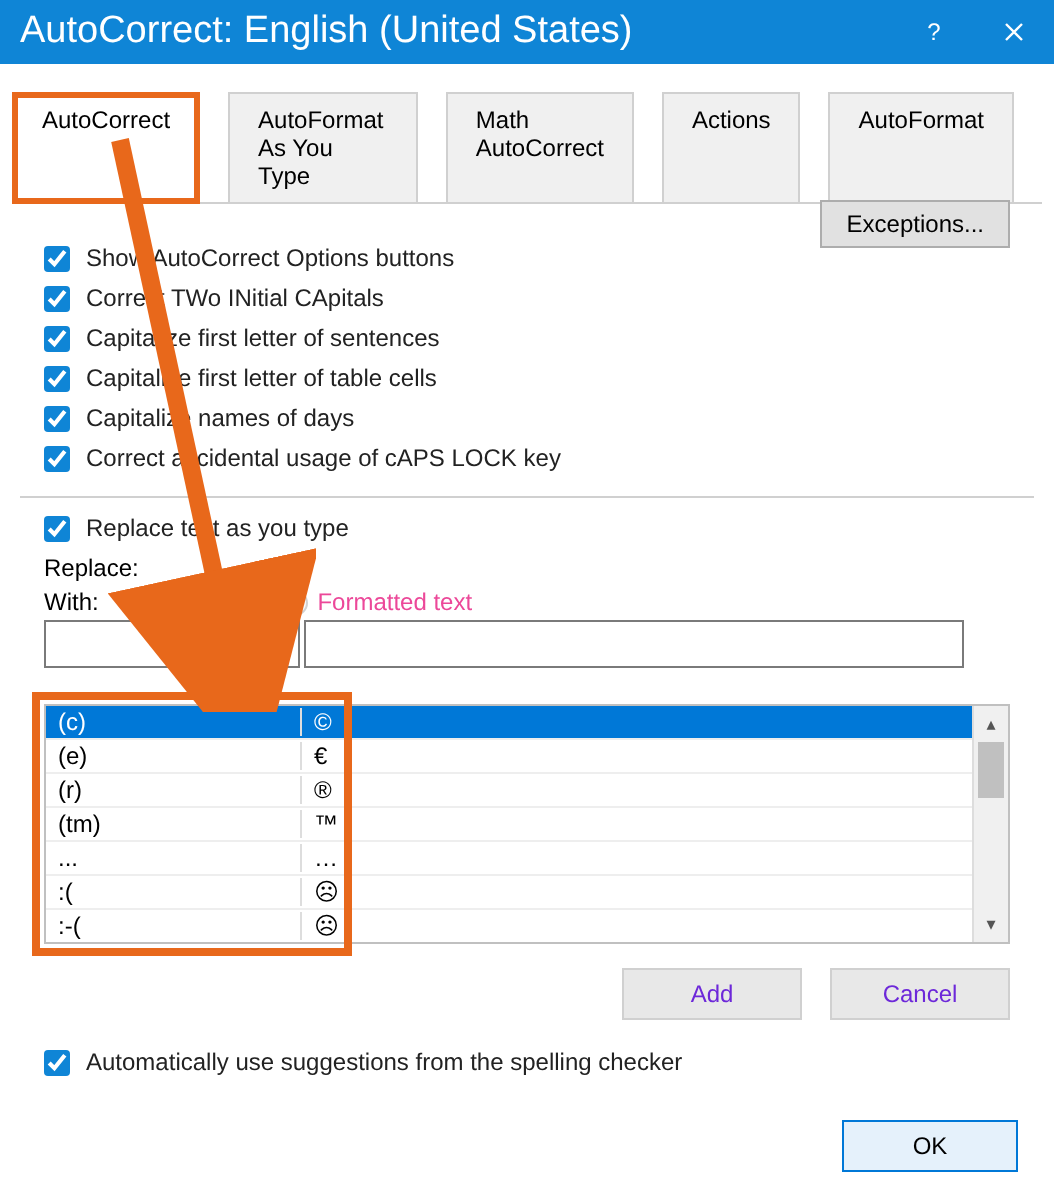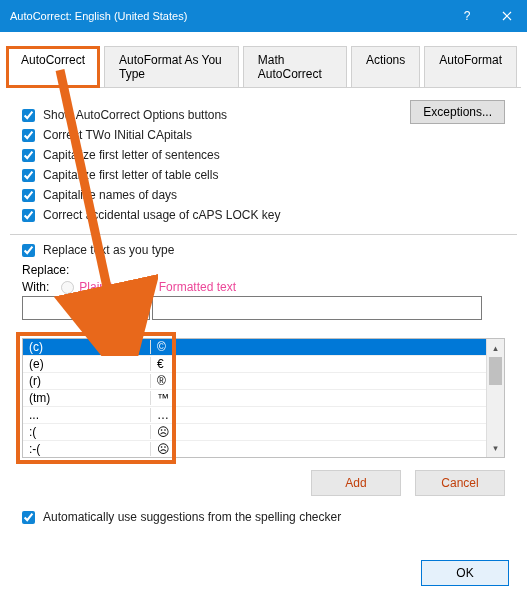--- a/index.html
+++ b/index.html
@@ -1,24 +1,24 @@
 <!DOCTYPE html>
 <html><head>
 <meta charset="utf-8">
 <style>
 * { box-sizing: border-box; margin: 0; padding: 0; font-family: "Segoe UI", Tahoma, sans-serif; font-size: 12px; }
 body { background: #fff; width: 527px; height: 600px; overflow: hidden; position: relative; }
 
 .titlebar { background: #0f85d6; color: #fff; height: 32px; display: flex; align-items: center; justify-content: space-between; padding-left: 10px; }
-.titlebar .title { font-size: 11px; }
+.titlebar .title { font-size: 19px; }
 .titlebar .controls { display: flex; }
 .titlebar .controls .btn { width: 40px; height: 32px; display: flex; align-items: center; justify-content: center; color: #fff; }
 
 .tabs { display: flex; border-bottom: 1px solid #d0d0d0; margin: 14px 6px 0 6px; }
-.tab { padding: 6px 14px; border: 1px solid #d0d0d0; border-bottom: none; background: #f0f0f0; margin-right: 4px; cursor: pointer; position: relative; }
+.tab { padding: 6px 14px; border: 1px solid #d0d0d0; border-bottom: none; background: #f0f0f0; margin-right: 14px; cursor: pointer; position: relative; }
 .tab.active { background: #fff; border-bottom: 1px solid #fff; margin-bottom: -1px; }
 .tab.highlight { border: 3px solid #e8681b; padding: 4px 12px; }
 
 .body { padding: 14px 22px 0 22px; }
 
 .checkrow { display: flex; align-items: center; margin: 6px 0; }
 .checkrow input { margin-right: 8px; accent-color: #0f85d6; }
 .checkrow label { color: #222; }
 
 .exceptions-btn { position: absolute; right: 22px; top: 100px; padding: 4px 12px; border: 1px solid #adadad; background: #e1e1e1; cursor: pointer; }
@@ -44,21 +44,21 @@
 .list-rows { flex: 1; overflow: hidden; }
 .list-row { display: flex; height: 17px; align-items: center; border-bottom: 1px solid #eee; }
 .list-row.sel { background: #0078d7; color: #fff; }
 .list-row .c1 { width: 128px; padding-left: 6px; border-right: 1px solid #ddd; }
 .list-row .c2 { padding-left: 6px; }
 .scrollbar { width: 18px; background: #f0f0f0; display: flex; flex-direction: column; justify-content: space-between; border-left: 1px solid #ddd; }
 .scrollbar .arr { height: 18px; display:flex;align-items:center;justify-content:center; color:#555; font-size:9px; cursor: pointer; }
 .scrollbar .thumb { background:#c0c0c0; flex: 0 0 28px; margin: 0 2px; }
 
 .action-row { display: flex; justify-content: flex-end; gap: 14px; margin-top: 12px; }
-.action-row button { width: 90px; height: 26px; border: 1px solid #d0d0d0; background: #e8e8e8; color: #c2410c; cursor: default; }
+.action-row button { width: 90px; height: 26px; border: 1px solid #d0d0d0; background: #e8e8e8; color: #6d28d9; cursor: default; }
 
 .footer-check { margin: 14px 0 0 0; }
 
 .dialog-footer { position: absolute; bottom: 14px; right: 18px; display: flex; gap: 30px; }
 .dialog-footer button { width: 88px; height: 26px; border: 1px solid #adadad; background: #e1e1e1; cursor: pointer; }
 .dialog-footer button.primary { border: 1px solid #0078d7; background: #e5f1fb; }
 
 .arrow-overlay { position: absolute; pointer-events: none; z-index: 5; left: 48px; top: 66px; }
 </style>
 </head>

